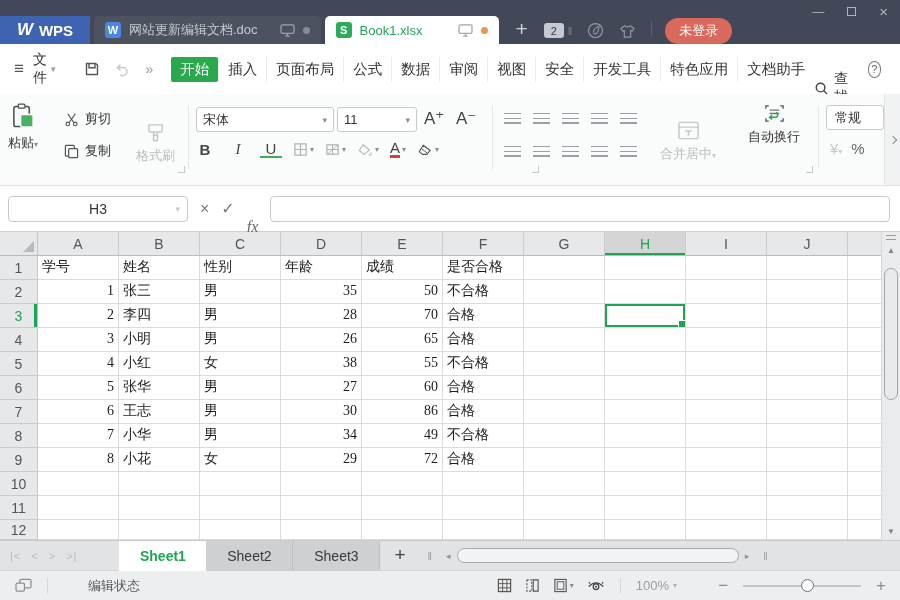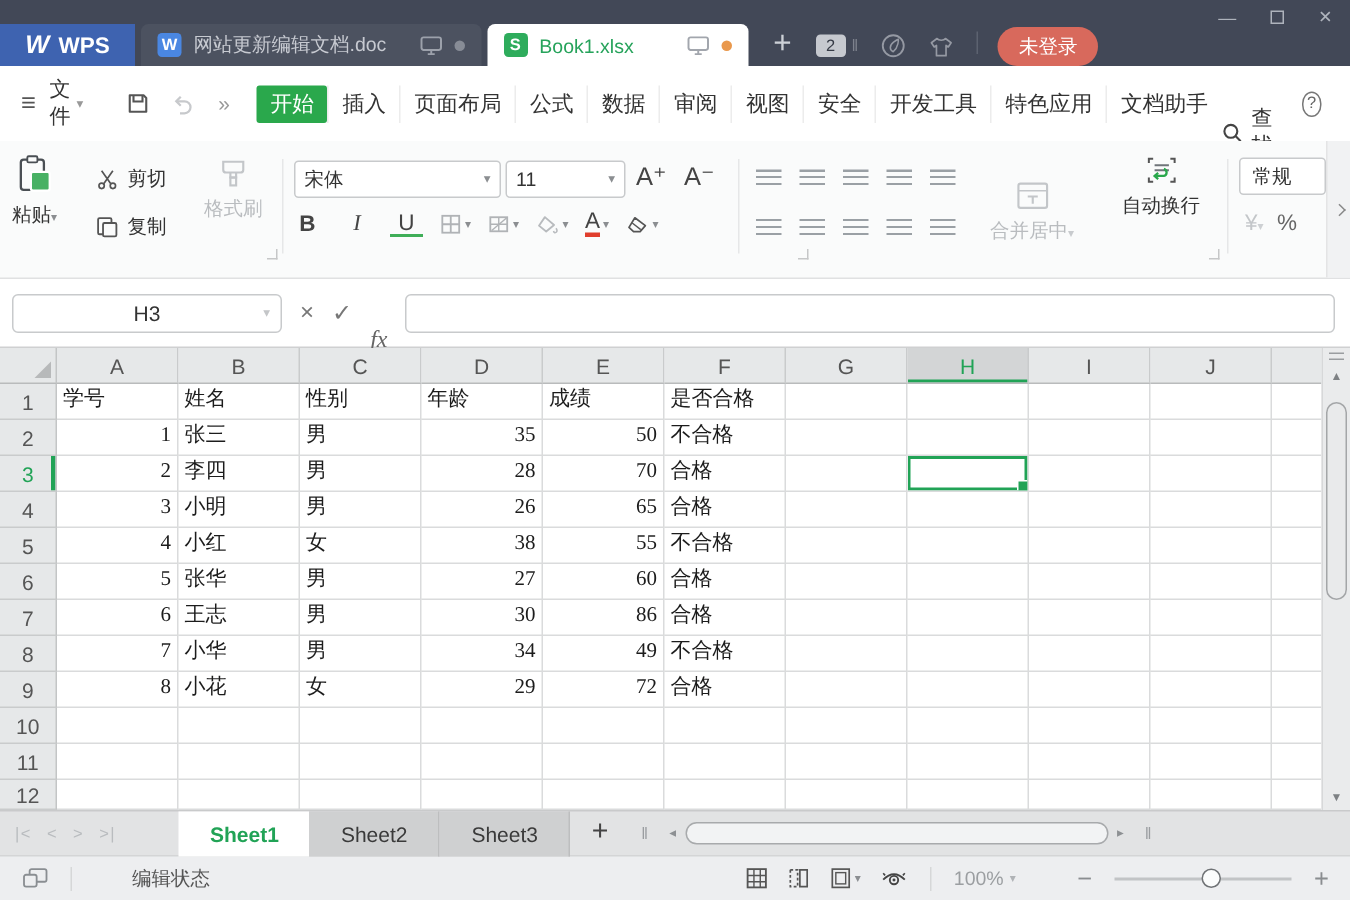--- a/index.html
+++ b/index.html
@@ -242,21 +242,21 @@
     </div>
     <div class="rb-abs hrow" style="left:64px; top:48px;">
       <span>
         <svg viewBox="0 0 16 16" width="15" height="15">
             <rect x="1.5" y="1.5" width="9.5" height="11.5" rx="1" fill="none" stroke="#555" stroke-width="1.3"></rect>
             <rect x="5" y="5" width="9.5" height="9.5" rx="1" fill="#fafbfb" stroke="#555" stroke-width="1.3"></rect>
           </svg>
       </span>
       <span class="rlabel">复制</span>
     </div>
-    <div class="rb-abs rcol" style="left:136px; top:11px;font-family:Liberation Serif, serif;">
+    <div class="rb-abs rcol" style="left:136px; top:28px;font-family:Liberation Serif, serif;">
       <span>
         <svg viewBox="0 0 22 22" width="21" height="21">
             <path d="M4 3h14v5.5a2 2 0 0 1-2 2H6a2 2 0 0 1-2-2z" fill="none" stroke="#c3c6c9" stroke-width="1.5"></path>
             <path d="M9 10.5v3.5h4v-3.5" fill="none" stroke="#c3c6c9" stroke-width="1.5"></path>
             <rect x="9" y="14" width="4" height="5.5" fill="none" stroke="#c3c6c9" stroke-width="1.5"></rect>
           </svg>
       </span>
       <span class="rlabel dis">格式刷</span>
     </div>
     <span class="corner" style="left:178px; top:72px;"></span>

